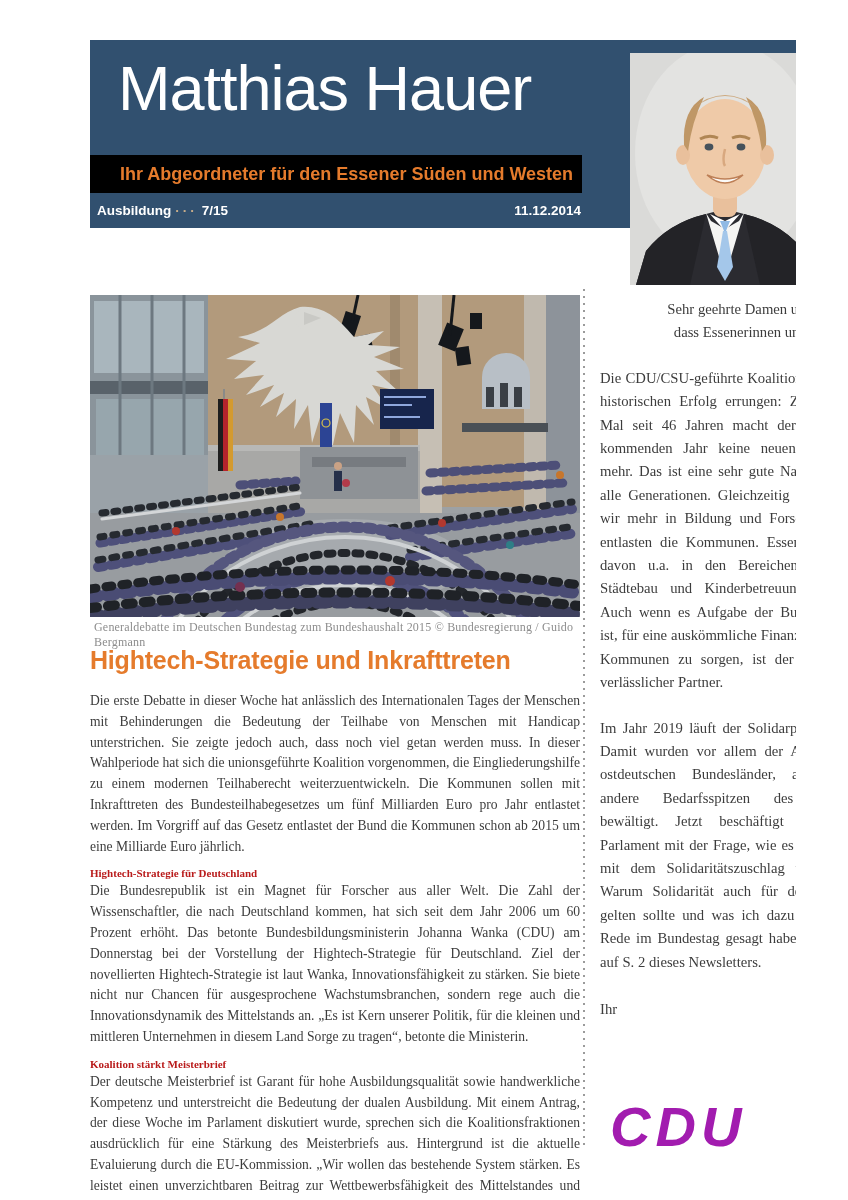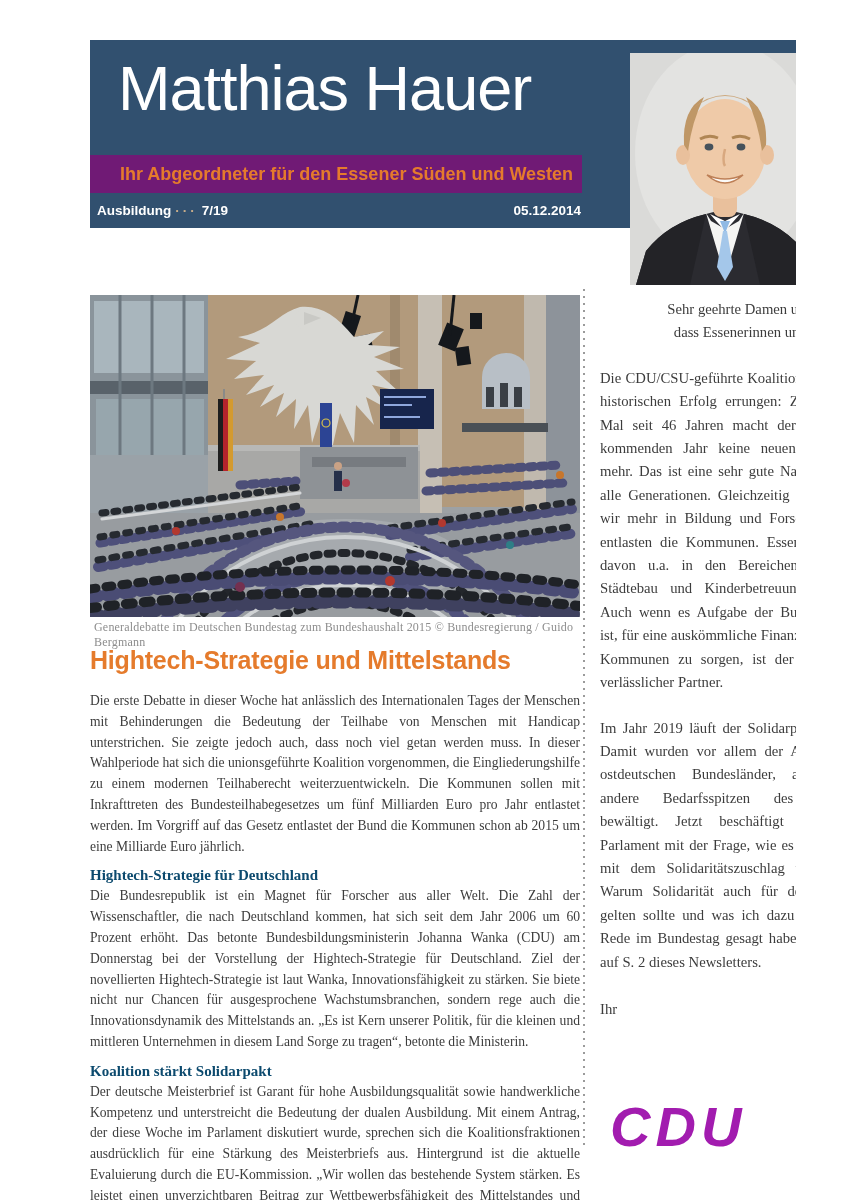--- a/index.html
+++ b/index.html
@@ -6,21 +6,21 @@
   .page{
     position:relative;width:744px;height:1200px;margin:0 auto;background:#ffffff;
     font-family:"Liberation Serif", serif;color:#3c3c3c;overflow:hidden;
   }
   
   .header-band{position:absolute;left:38px;top:40px;width:771px;height:188px;background:#31506f;}
   .header-title{
     position:absolute;left:28px;top:12px;color:#ffffff;
     font-family:"Liberation Sans", sans-serif;font-size:63px;font-weight:400;letter-spacing:-1px;
   }
-  .tagline-band{position:absolute;left:0;top:115px;width:492px;height:38px;background:#701a75;}
+  .tagline-band{position:absolute;left:0;top:115px;width:492px;height:38px;background:#000000;}
   .tagline-text{
     padding-left:30px;line-height:38px;color:#e57b2c;
     font-family:"Liberation Sans", sans-serif;font-size:18px;font-weight:700;
   }
   .newsletter-row{
     position:absolute;left:7px;top:163px;width:484px;display:flex;justify-content:space-between;
     font-family:"Liberation Sans", sans-serif;font-size:13.5px;font-weight:700;color:#ffffff;
   }
   .nl-left span{vertical-align:baseline;}
   .nl-dots{color:#c9ae8a;letter-spacing:3px;margin:0 4px;}
@@ -33,21 +33,21 @@
   .photo-caption{
     position:absolute;left:42px;top:620px;width:486px;color:#8d8d8d;
     font-size:12px;letter-spacing:0.2px;
   }
   .article{position:absolute;left:38px;top:646px;width:490px;}
   .article-title{
     font-family:"Liberation Sans", sans-serif;font-size:25px;font-weight:700;
     color:#e57b2c;letter-spacing:-0.2px;margin:0 0 16px 0;
   }
   .article p{margin:0 0 10px 0;font-size:13.6px;line-height:20.8px;text-align:justify;}
-  .article h3{margin:8px 0 2px 0;font-size:15px;font-weight:700;color:#0c4a6e;}
+  .article h3{margin:8px 0 2px 0;font-size:11px;font-weight:700;color:#b91c1c;}
   
   .col-divider{
     position:absolute;left:531px;top:289px;width:2px;height:859px;
     background-image:repeating-linear-gradient(to bottom,#9b9b9b 0 2px,transparent 2px 7px);
   }
   
   .letter{position:absolute;left:548px;top:298px;width:261px;font-size:14.7px;line-height:23.4px;}
   .letter .salutation{text-align:right;}
   .letter p.body{margin:22px 0 0 0;text-align:justify;}
   .letter .closing{margin-top:24px;}
@@ -68,23 +68,23 @@
 
 <div class="page">
 
   <div class="header-band">
     <div class="header-title">Matthias Hauer</div>
     <div class="tagline-band">
       <div class="tagline-text">Ihr Abgeordneter für den Essener Süden und Westen</div>
     </div>
     <div class="newsletter-row">
       <div class="nl-left">
-        <span>Ausbildung</span><span class="nl-dots">···</span><span>7/19</span>
+        <span>Ausbildung</span><span class="nl-dots">···</span><span>7/15</span>
       </div>
-      <div class="nl-right">05.12.2014</div>
+      <div class="nl-right">11.12.2014</div>
     </div>
   </div>
 
   <div class="portrait">
     <svg viewBox="0 0 190 232" preserveAspectRatio="none">
       <rect width="190" height="232" fill="#dadad8"></rect>
       <ellipse cx="95" cy="100" rx="90" ry="110" fill="#e3e3e1"></ellipse>
 
       <path d="M6 232 L16 198 Q38 170 76 161 L95 156 L114 161 Q152 170 174 198 L184 232 Z" fill="#2b2b30"></path>
       <path d="M76 161 L60 232 L6 232 L16 198 Q38 170 76 161 Z" fill="#232327"></path>
@@ -227,25 +227,25 @@
         <circle cx="300" cy="286" r="5" fill="#b3382e"></circle>
         <circle cx="470" cy="180" r="4" fill="#c7762c"></circle>
         <circle cx="256" cy="188" r="4" fill="#b23a4a"></circle>
       </g>
     </svg>
   </div>
 
   <div class="photo-caption">Generaldebatte im Deutschen Bundestag zum Bundeshaushalt 2015 © Bundesregierung / Guido Bergmann</div>
 
   <div class="article">
-    <h1 class="article-title">Hightech-Strategie und Mittelstands</h1>
+    <h1 class="article-title">Hightech-Strategie und Inkrafttreten</h1>
     <p>Die erste Debatte in dieser Woche hat anlässlich des Internationalen Tages der Menschen mit Behinderungen die Bedeutung der Teilhabe von Menschen mit Handicap unterstrichen. Sie zeigte jedoch auch, dass noch viel getan werden muss. In dieser Wahlperiode hat sich die unionsgeführte Koalition vorgenommen, die Eingliederungshilfe zu einem modernen Teilhaberecht weiterzuentwickeln. Die Kommunen sollen mit Inkrafttreten des Bundesteilhabegesetzes um fünf Milliarden Euro pro Jahr entlastet werden. Im Vorgriff auf das Gesetz entlastet der Bund die Kommunen schon ab 2015 um eine Milliarde Euro jährlich.</p>
     <h3>Hightech-Strategie für Deutschland</h3>
     <p>Die Bundesrepublik ist ein Magnet für Forscher aus aller Welt. Die Zahl der Wissenschaftler, die nach Deutschland kommen, hat sich seit dem Jahr 2006 um 60 Prozent erhöht. Das betonte Bundesbildungsministerin Johanna Wanka (CDU) am Donnerstag bei der Vorstellung der Hightech-Strategie für Deutschland. Ziel der novellierten Hightech-Strategie ist laut Wanka, Innovationsfähigkeit zu stärken. Sie biete nicht nur Chancen für ausgesprochene Wachstumsbranchen, sondern rege auch die Innovationsdynamik des Mittelstands an. „Es ist Kern unserer Politik, für die kleinen und mittleren Unternehmen in diesem Land Sorge zu tragen“, betonte die Ministerin.</p>
-    <h3>Koalition stärkt Solidarpakt</h3>
+    <h3>Koalition stärkt Meisterbrief</h3>
     <p>Der deutsche Meisterbrief ist Garant für hohe Ausbildungsqualität sowie handwerkliche Kompetenz und unterstreicht die Bedeutung der dualen Ausbildung. Mit einem Antrag, der diese Woche im Parlament diskutiert wurde, sprechen sich die Koalitionsfraktionen ausdrücklich für eine Stärkung des Meisterbriefs aus. Hintergrund ist die aktuelle Evaluierung durch die EU-Kommission. „Wir wollen das bestehende System stärken. Es leistet einen unverzichtbaren Beitrag zur Wettbewerbsfähigkeit des Mittelstandes und zum Verbraucherschutz“, betonte Unionsfraktionschef Volker Kauder.</p>
   </div>
 
   <div class="col-divider"></div>
 
   <div class="letter">
     <div class="salutation">
       <div>Sehr geehrte Damen und Herren,</div>
       <div>dass Essenerinnen und Essener!</div>
     </div>

